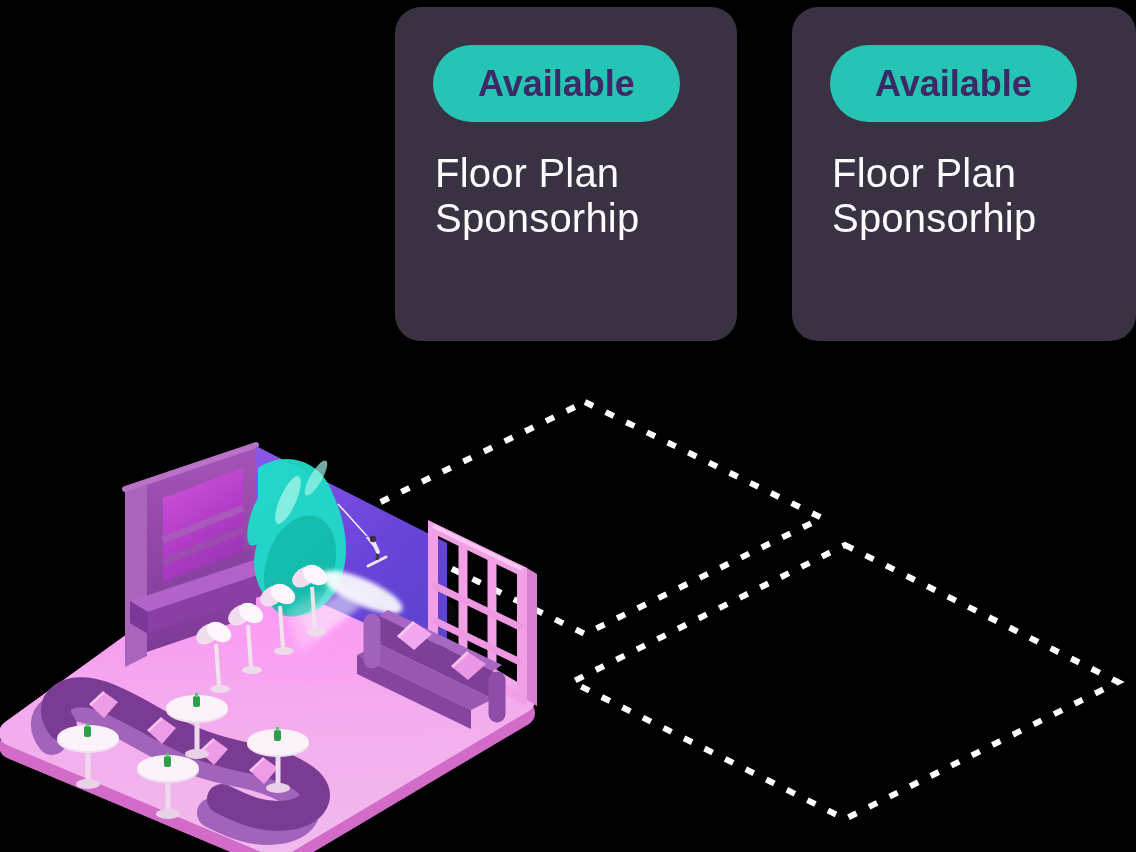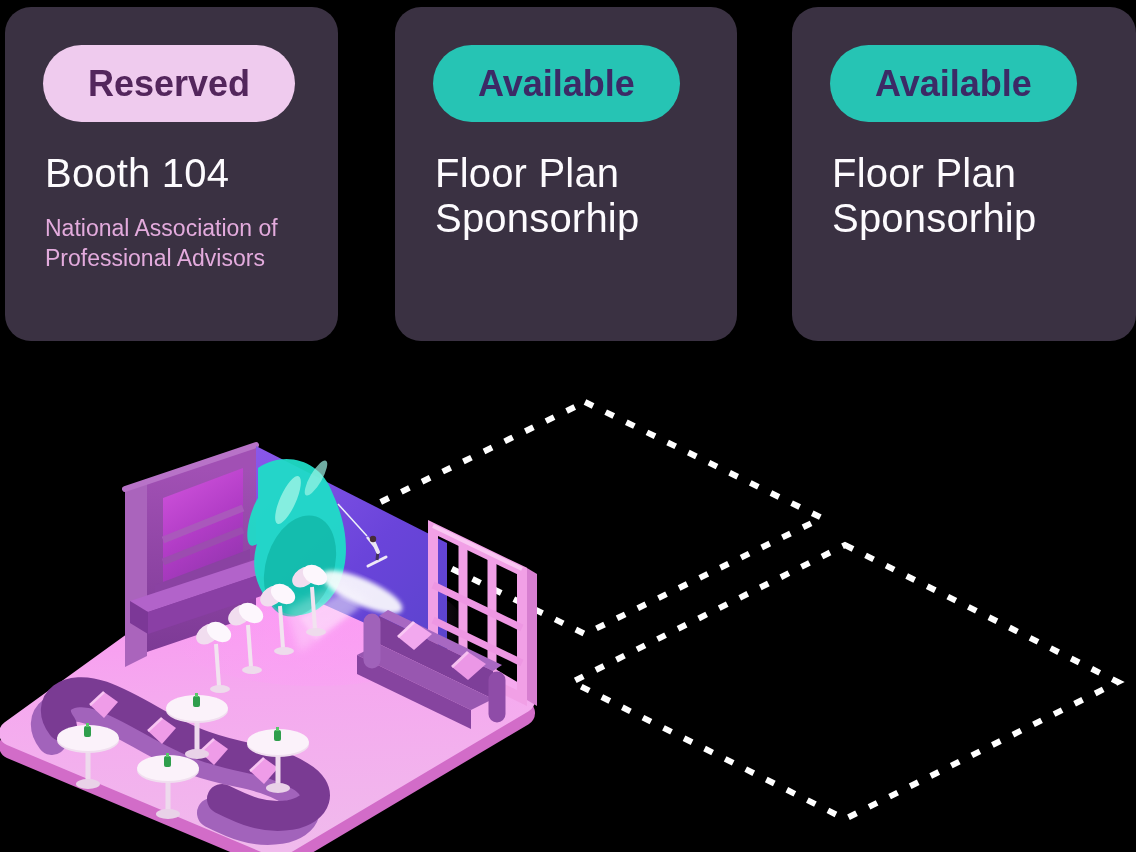--- a/index.html
+++ b/index.html
@@ -33,25 +33,20 @@
   }
   .scene{position:absolute;left:0;top:380px;width:1136px;height:472px;}
 </style>
 </head>
 <body>
 
 <main>
 
   <section class="cards">
 
-    <article class="card card--1">
-      <span class="badge badge--reserved">Reserved</span>
-      <h2 class="card-title">Booth 104</h2>
-      <p class="card-subtitle">National Association of Professional Advisors</p>
-    </article>
 
     <article class="card card--2">
       <span class="badge badge--available">Available</span>
       <h2 class="card-title">Floor Plan Sponsorhip</h2>
     </article>
 
     <article class="card card--3">
       <span class="badge badge--available">Available</span>
       <h2 class="card-title">Floor Plan Sponsorhip</h2>
     </article>

